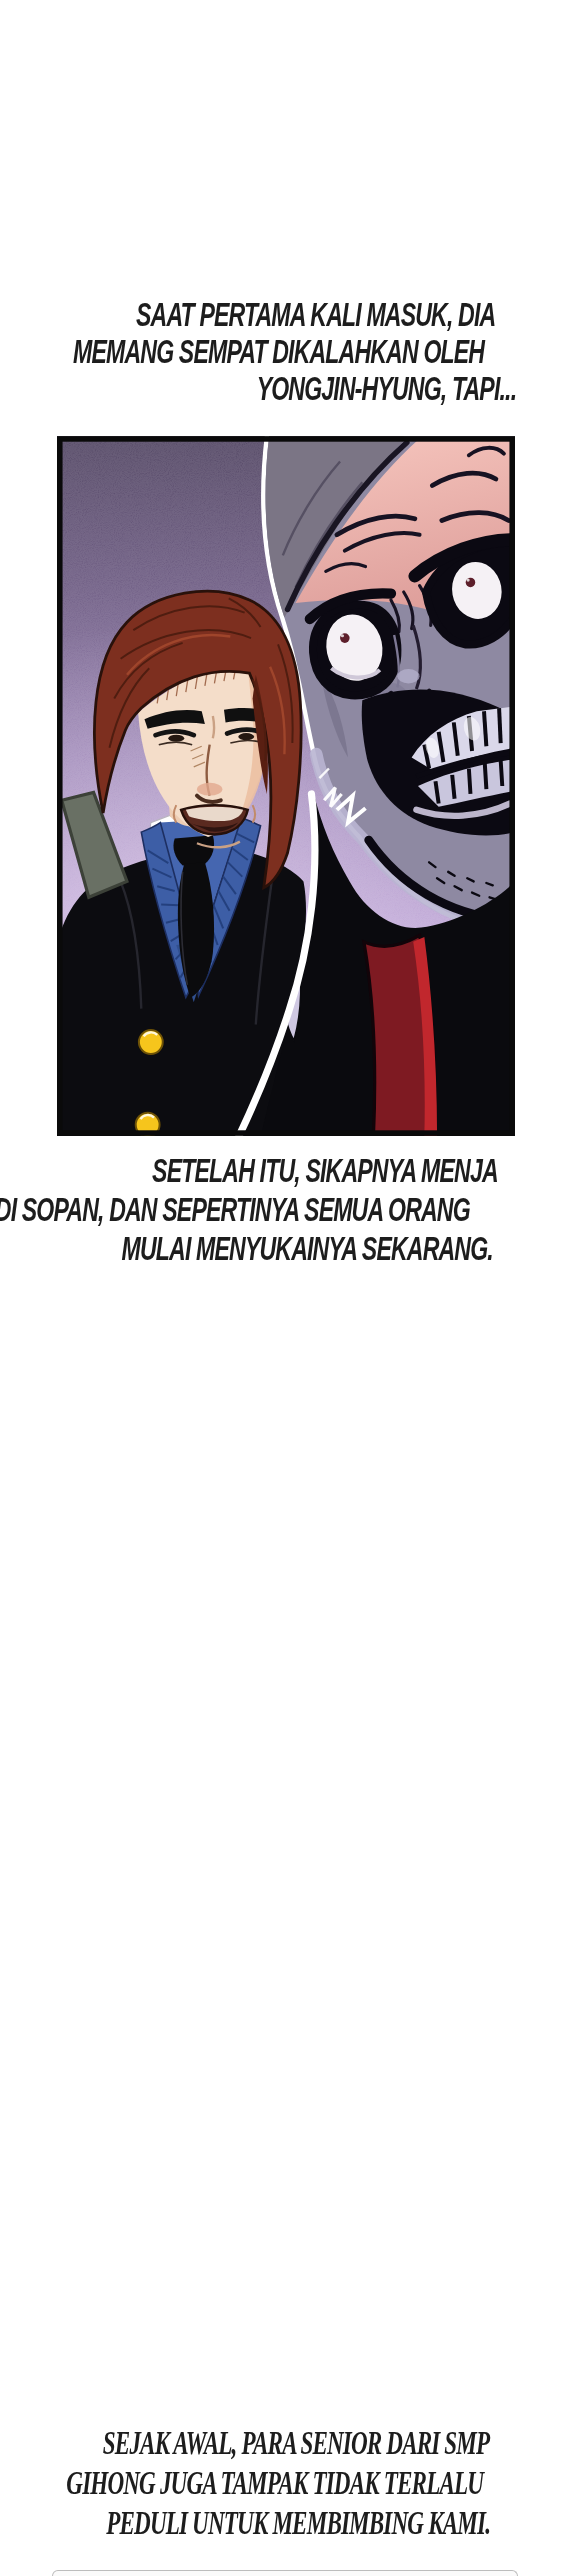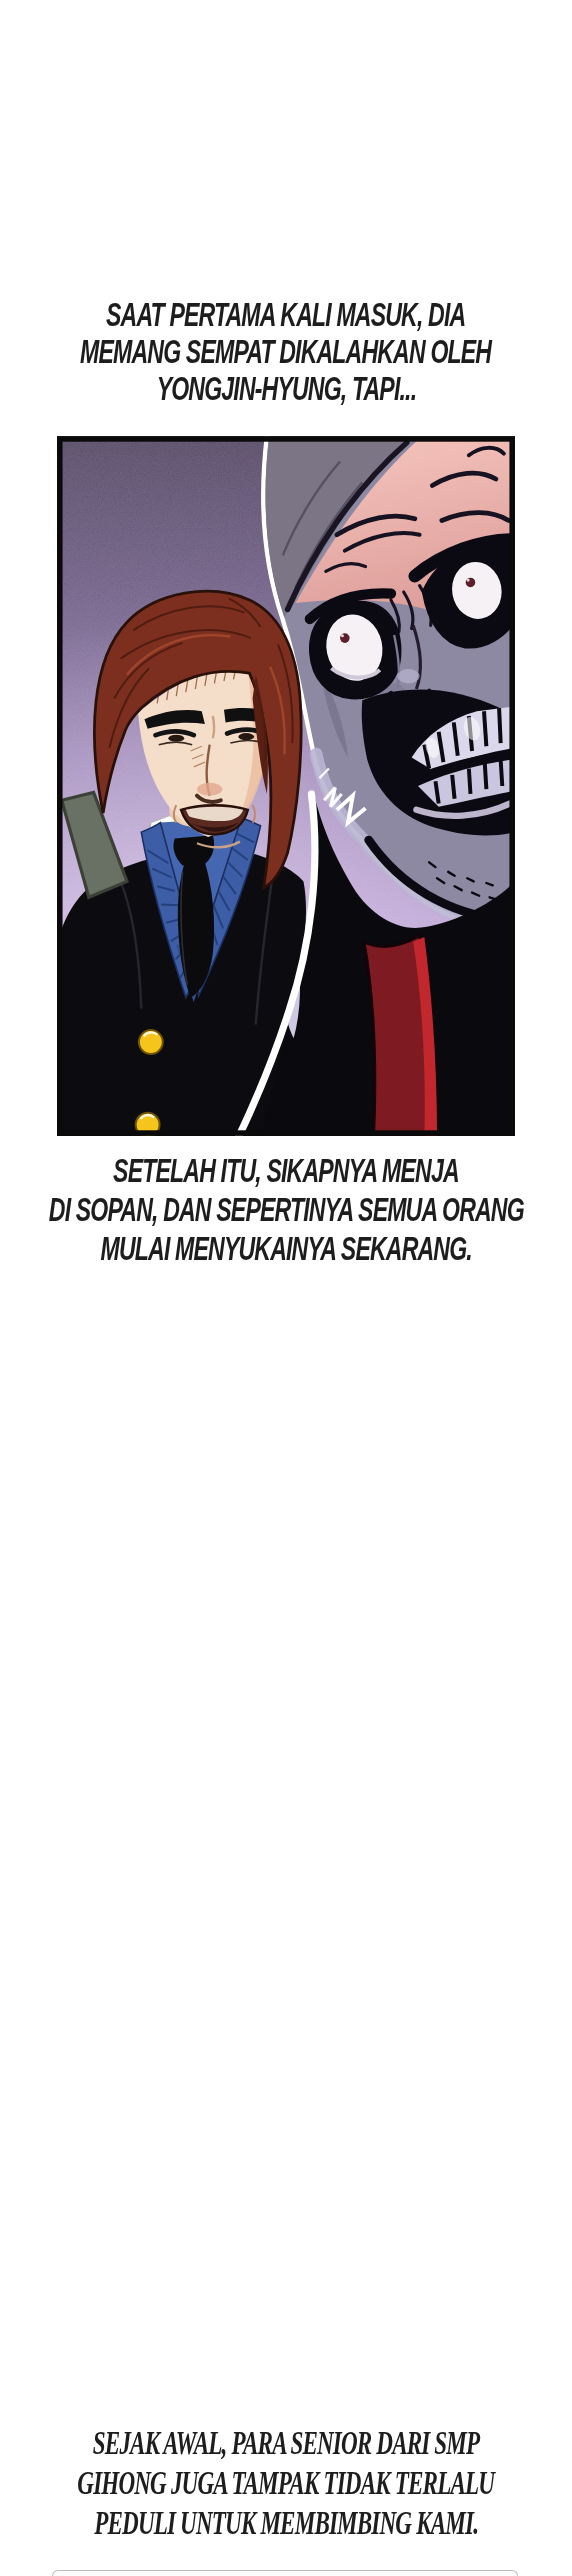--- a/index.html
+++ b/index.html
@@ -2,21 +2,21 @@
 <html style="font-size:12.7px"><head>
 <meta charset="utf-8">
 <style>
   html,body{margin:0;padding:0;}
   body{
     width:572px;height:2576px;position:relative;background:#ffffff;
     font-family:"Liberation Sans",sans-serif;overflow:hidden;
   }
   .caption{
     position:absolute;left:0;width:572px;
-    display:flex;flex-direction:column;align-items:center;
+    display:flex;flex-direction:column;align-items:flex-end;
     color:#1d1d1d;font-weight:bold;font-style:italic;
   }
   .caption .line{
     white-space:nowrap;font-size:33px;letter-spacing:-1.2px;
     line-height:37px;transform:scaleX(0.70);transform-origin:50% 50%;
   }
   #caption-top{top:296px;}
   #caption-mid{top:1151px;}
   #caption-mid .line{line-height:39px;}
   #caption-bot{top:2423px;font-family:Liberation Serif, serif;}

